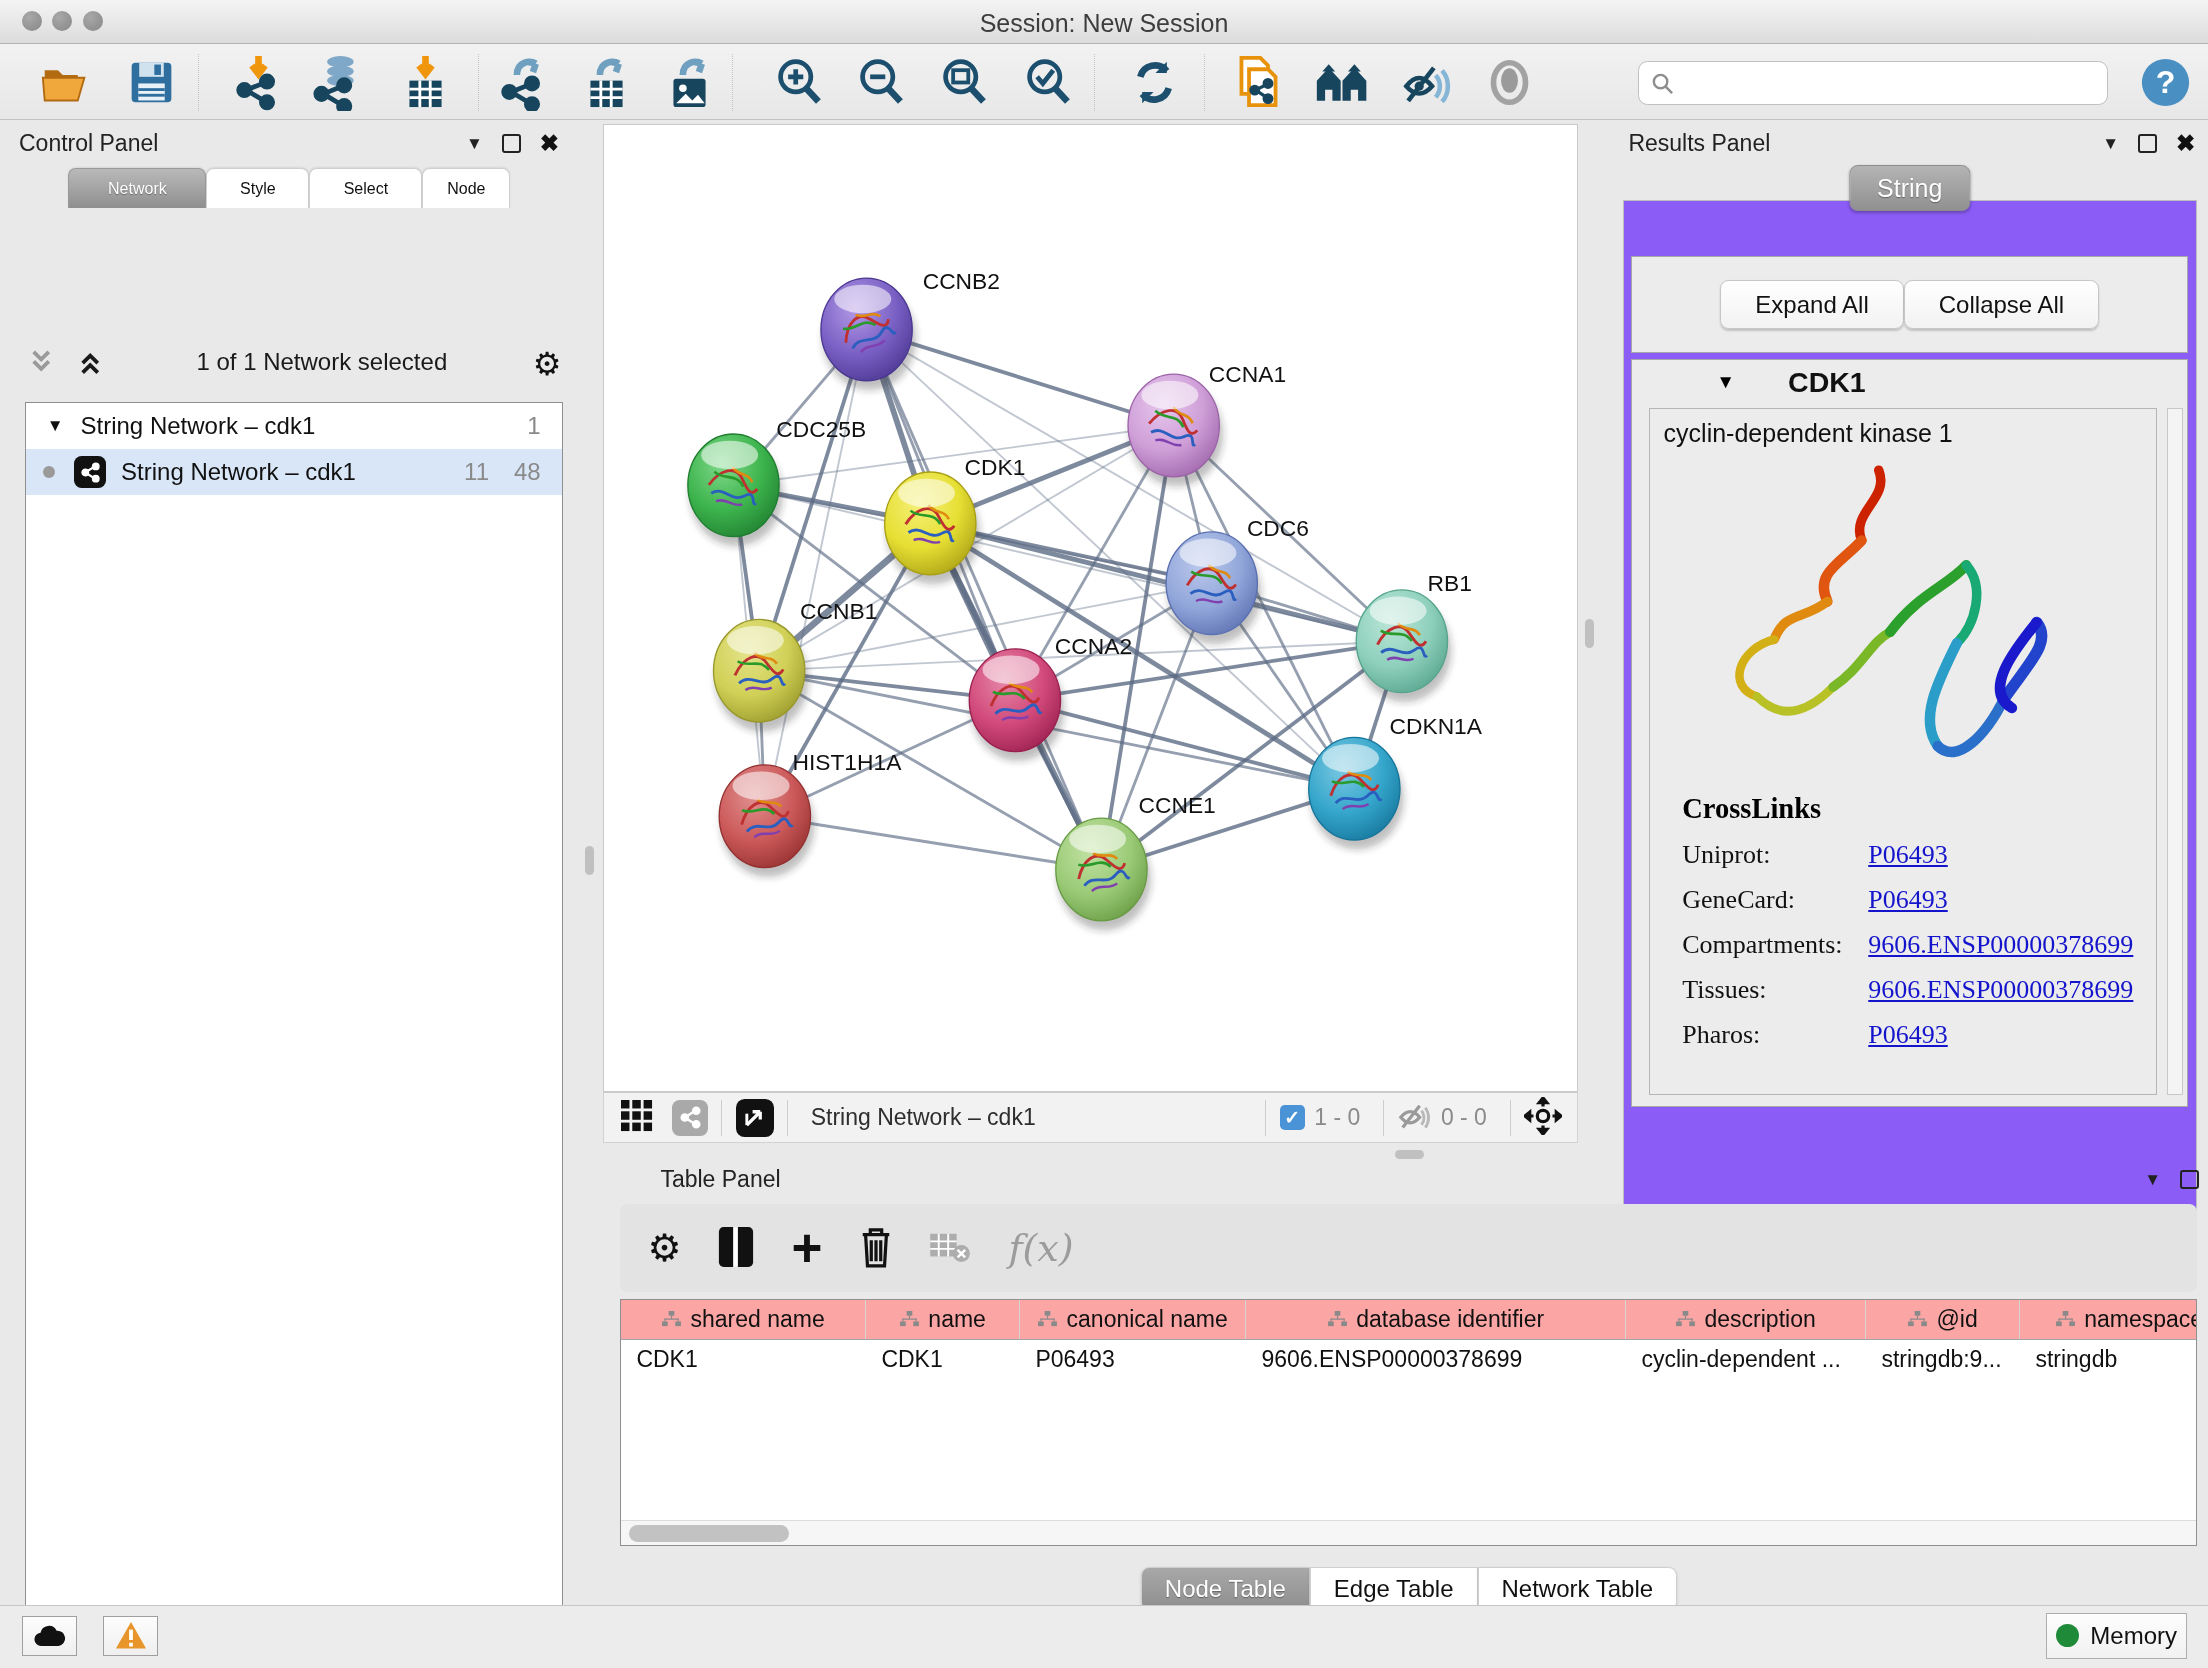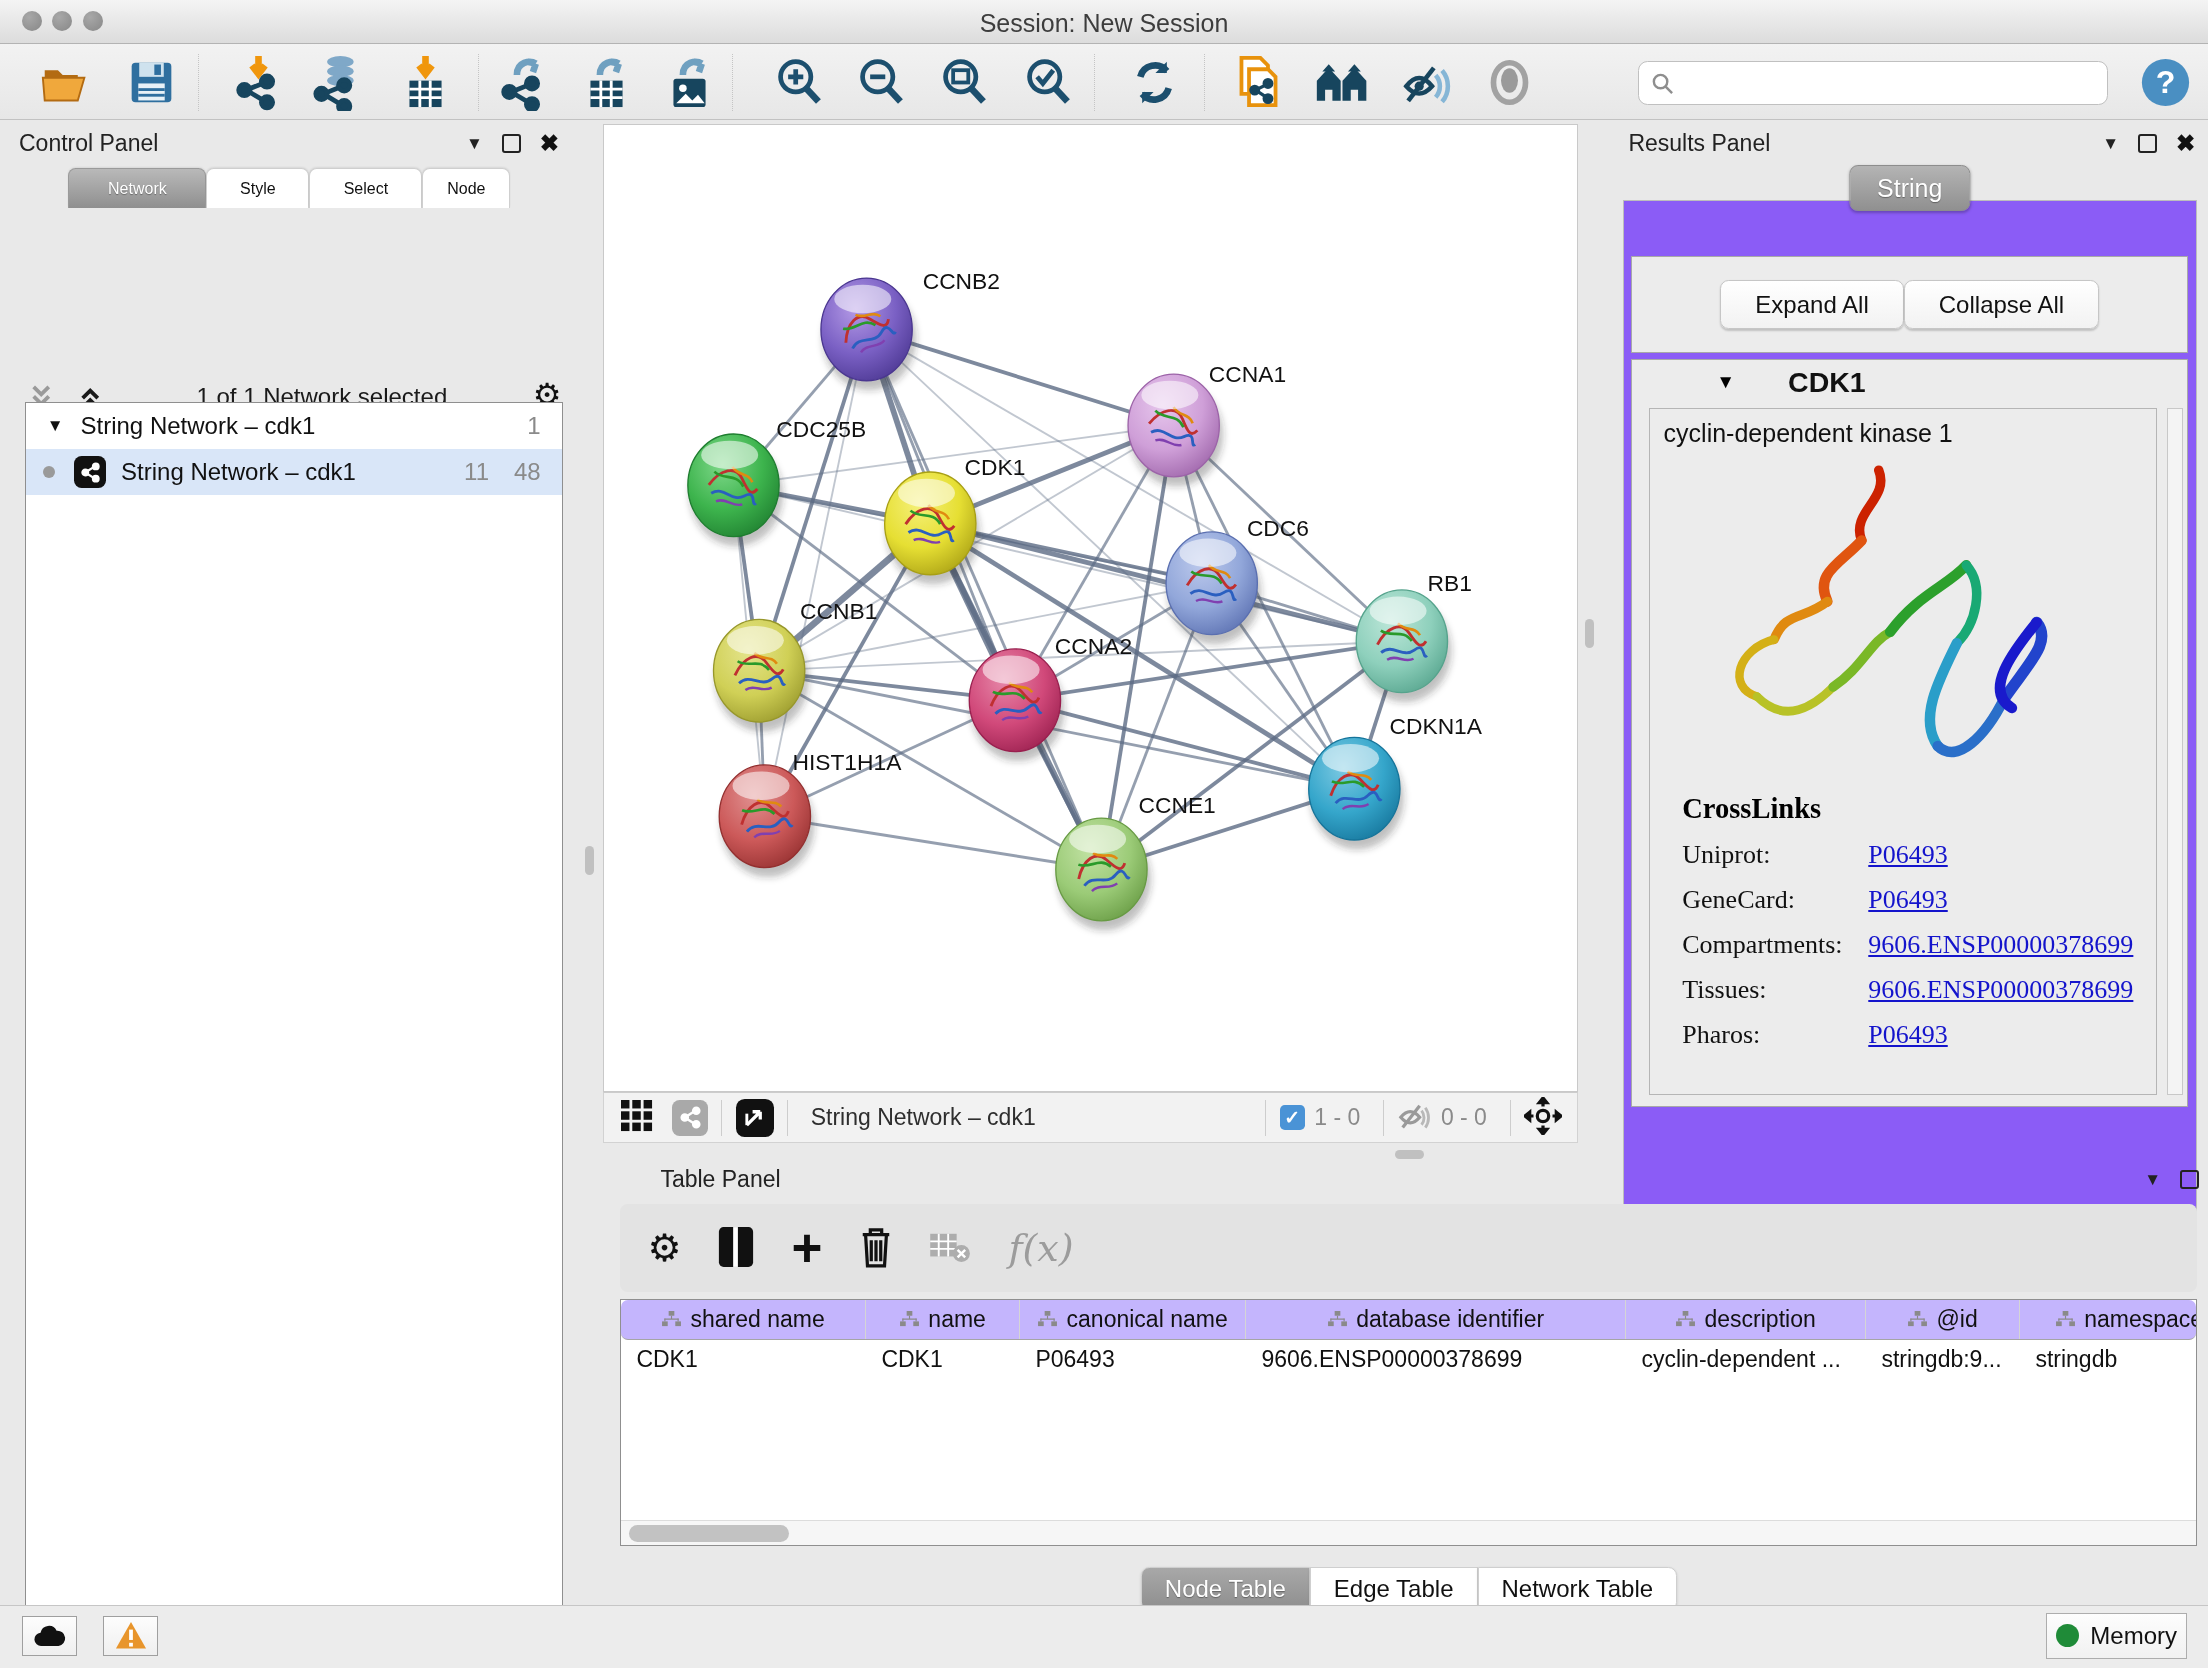--- a/index.html
+++ b/index.html
@@ -53,22 +53,22 @@
   #cp-header { position:absolute; left:7.6px; top:3.8px; width:540px; height:32px;
     display:flex; justify-content:space-between; align-items:center; }
   .tabrow { position:absolute; display:flex; align-items:flex-end; }
   .tab {
     height:40px; background:#fff; border:1px solid #cfcfcf; border-bottom:none;
     border-radius:7.6px 7.6px 0 0; display:flex; align-items:center; justify-content:center;
     font-size:16px; color:#111; box-shadow:0 -1px 1.9px rgba(0,0,0,.08);
   }
   .tab.sel { background:linear-gradient(#b9b9b9,#8f8f8f); color:#fff;
     text-shadow:0 1px 1px rgba(0,0,0,.35); border-color:#9a9a9a; }
-  #cp-subbar { position:absolute; left:17px; top:238px; width:533px; height:49px;
-    display:flex; align-items:flex-end;gap:7px; }
+  #cp-subbar { position:absolute; left:17px; top:224px; width:533px; height:49px;
+    display:flex; align-items:flex-start;gap:7px; }
   #cp-count { flex:1; text-align:center; font-size:24px; color:#1a1a1a; }
   #cp-gear { font-size:32px; color:#111; line-height:1; }
   #cp-list {
     position:absolute; left:13.3px; top:278px; width:538px; height:1282px;
     background:#fff; border:1.9px solid #8f8f8f;
   }
   .tree-row { position:relative; height:46px; display:flex; align-items:center; font-size:24px; color:#111; }
   .tree-row.hl { background:#d9e6f8; }
   .tree-caret { font-size:17px; color:#111; margin:0 17px 0 21px; }
   .tree-num { color:#8a8a8a; }
@@ -125,21 +125,21 @@
 
   
   #table-panel { position:absolute; left:609px; top:1162px; width:1600px; height:438px; }
   #tp-header { position:absolute; left:11.4px; top:1.9px; width:1577px; height:32px;
     display:flex; justify-content:space-between; align-items:center;margin-left:40px; }
   #tp-toolbar { position:absolute; left:11.4px; top:42px; width:1577px; height:88px;
     background:#e3e3e3; border-radius:7.6px; display:flex; align-items:center; gap:36px;
     padding-left:27px; }
   #tp-table { position:absolute; left:11.4px; top:137px; width:1577px; height:247px;
     background:#fff; border:1.9px solid #8f8f8f; overflow:hidden; }
-  #tp-headrow { display:flex; height:40px; border-bottom:1.9px solid #a5a5a5; background:#c4b5fd;border-radius:7px; }
+  #tp-headrow { display:flex; height:40px; border-bottom:1.9px solid #a5a5a5; background:#fca5a5; }
   .th { display:flex; align-items:center; justify-content:center; gap:9.5px;
     font-size:23px; color:#111; border-right:1px solid #d5d5d5; overflow:hidden; white-space:nowrap; }
   #tp-datarow { display:flex; height:42px; }
   .td { font-size:23px; color:#111; padding:5.7px 0 0 15px; overflow:hidden; white-space:nowrap; }
   #tp-hscroll { position:absolute; left:0; bottom:0; width:100%; height:25px;
     background:#f6f6f6; border-top:1px solid #dcdcdc; }
   #tp-hthumb { position:absolute; left:7.6px; top:3.8px; width:160px; height:17px;
     background:#c2c2c2; border-radius:8.6px; }
   .bottom-tabrow { position:absolute; left:0; top:405px; width:1600px; display:flex; justify-content:center; }
   .btab { height:44px; padding:0 23px; font-size:24px; display:flex; align-items:center;

